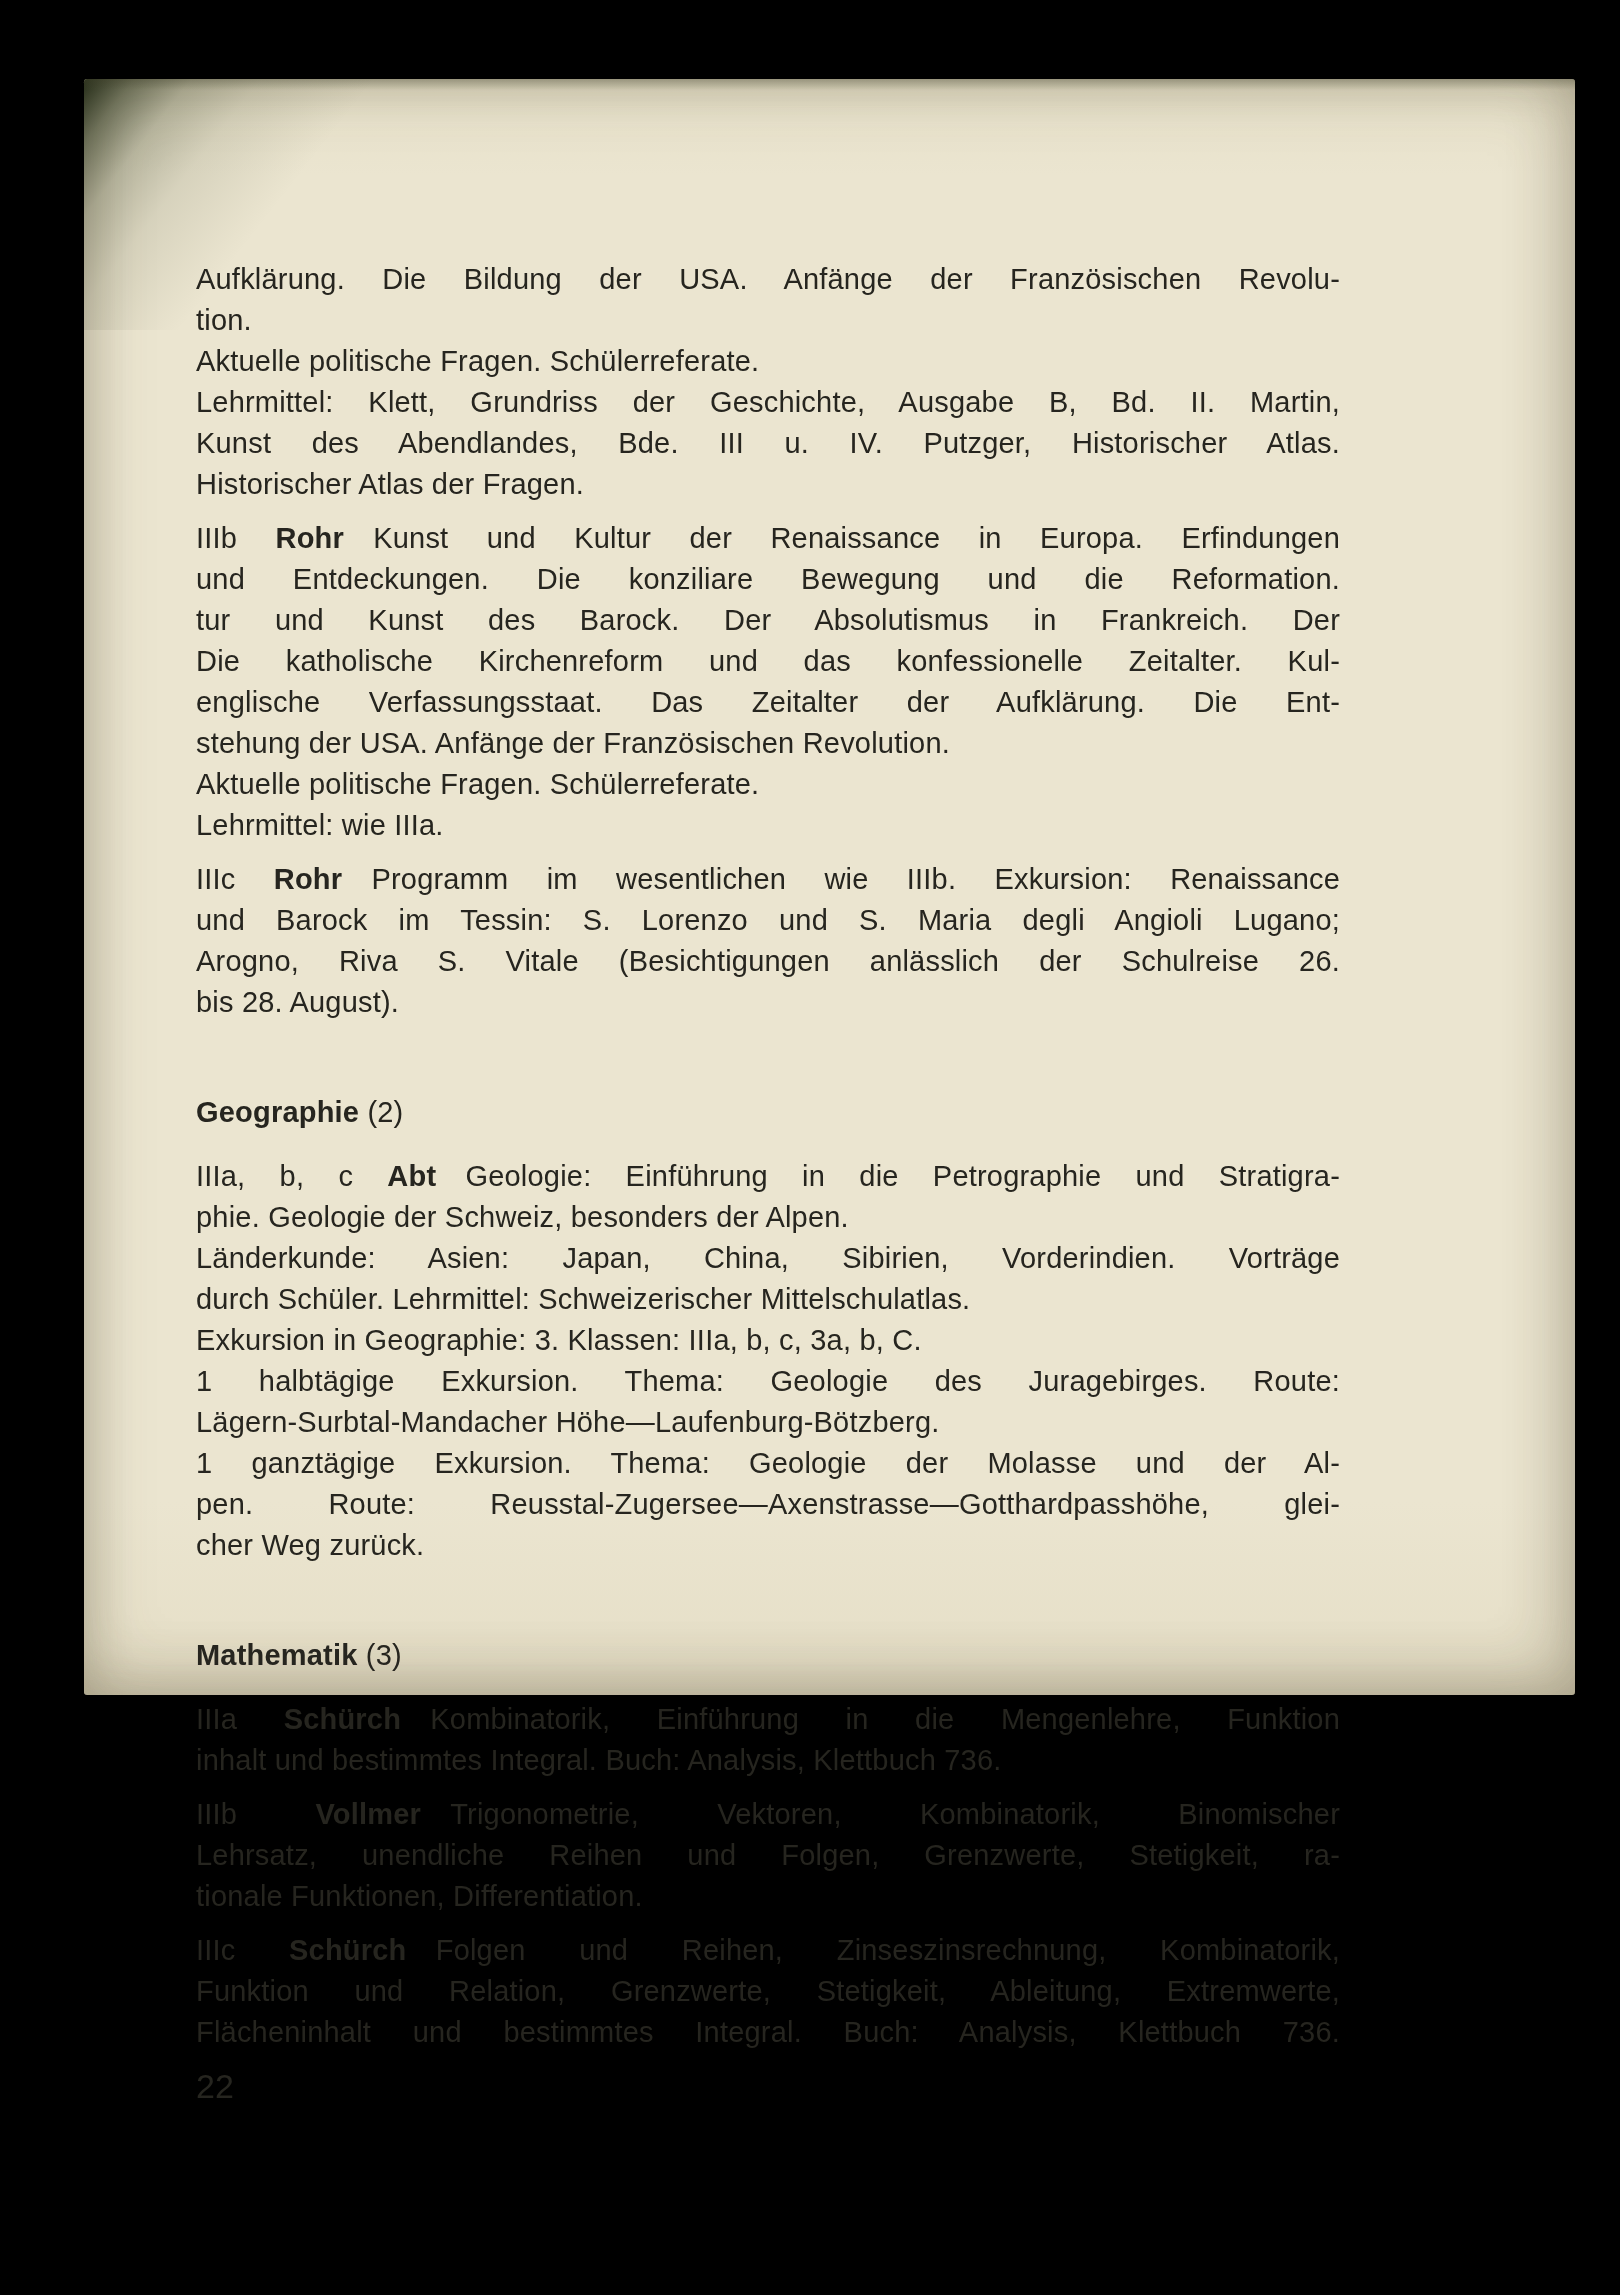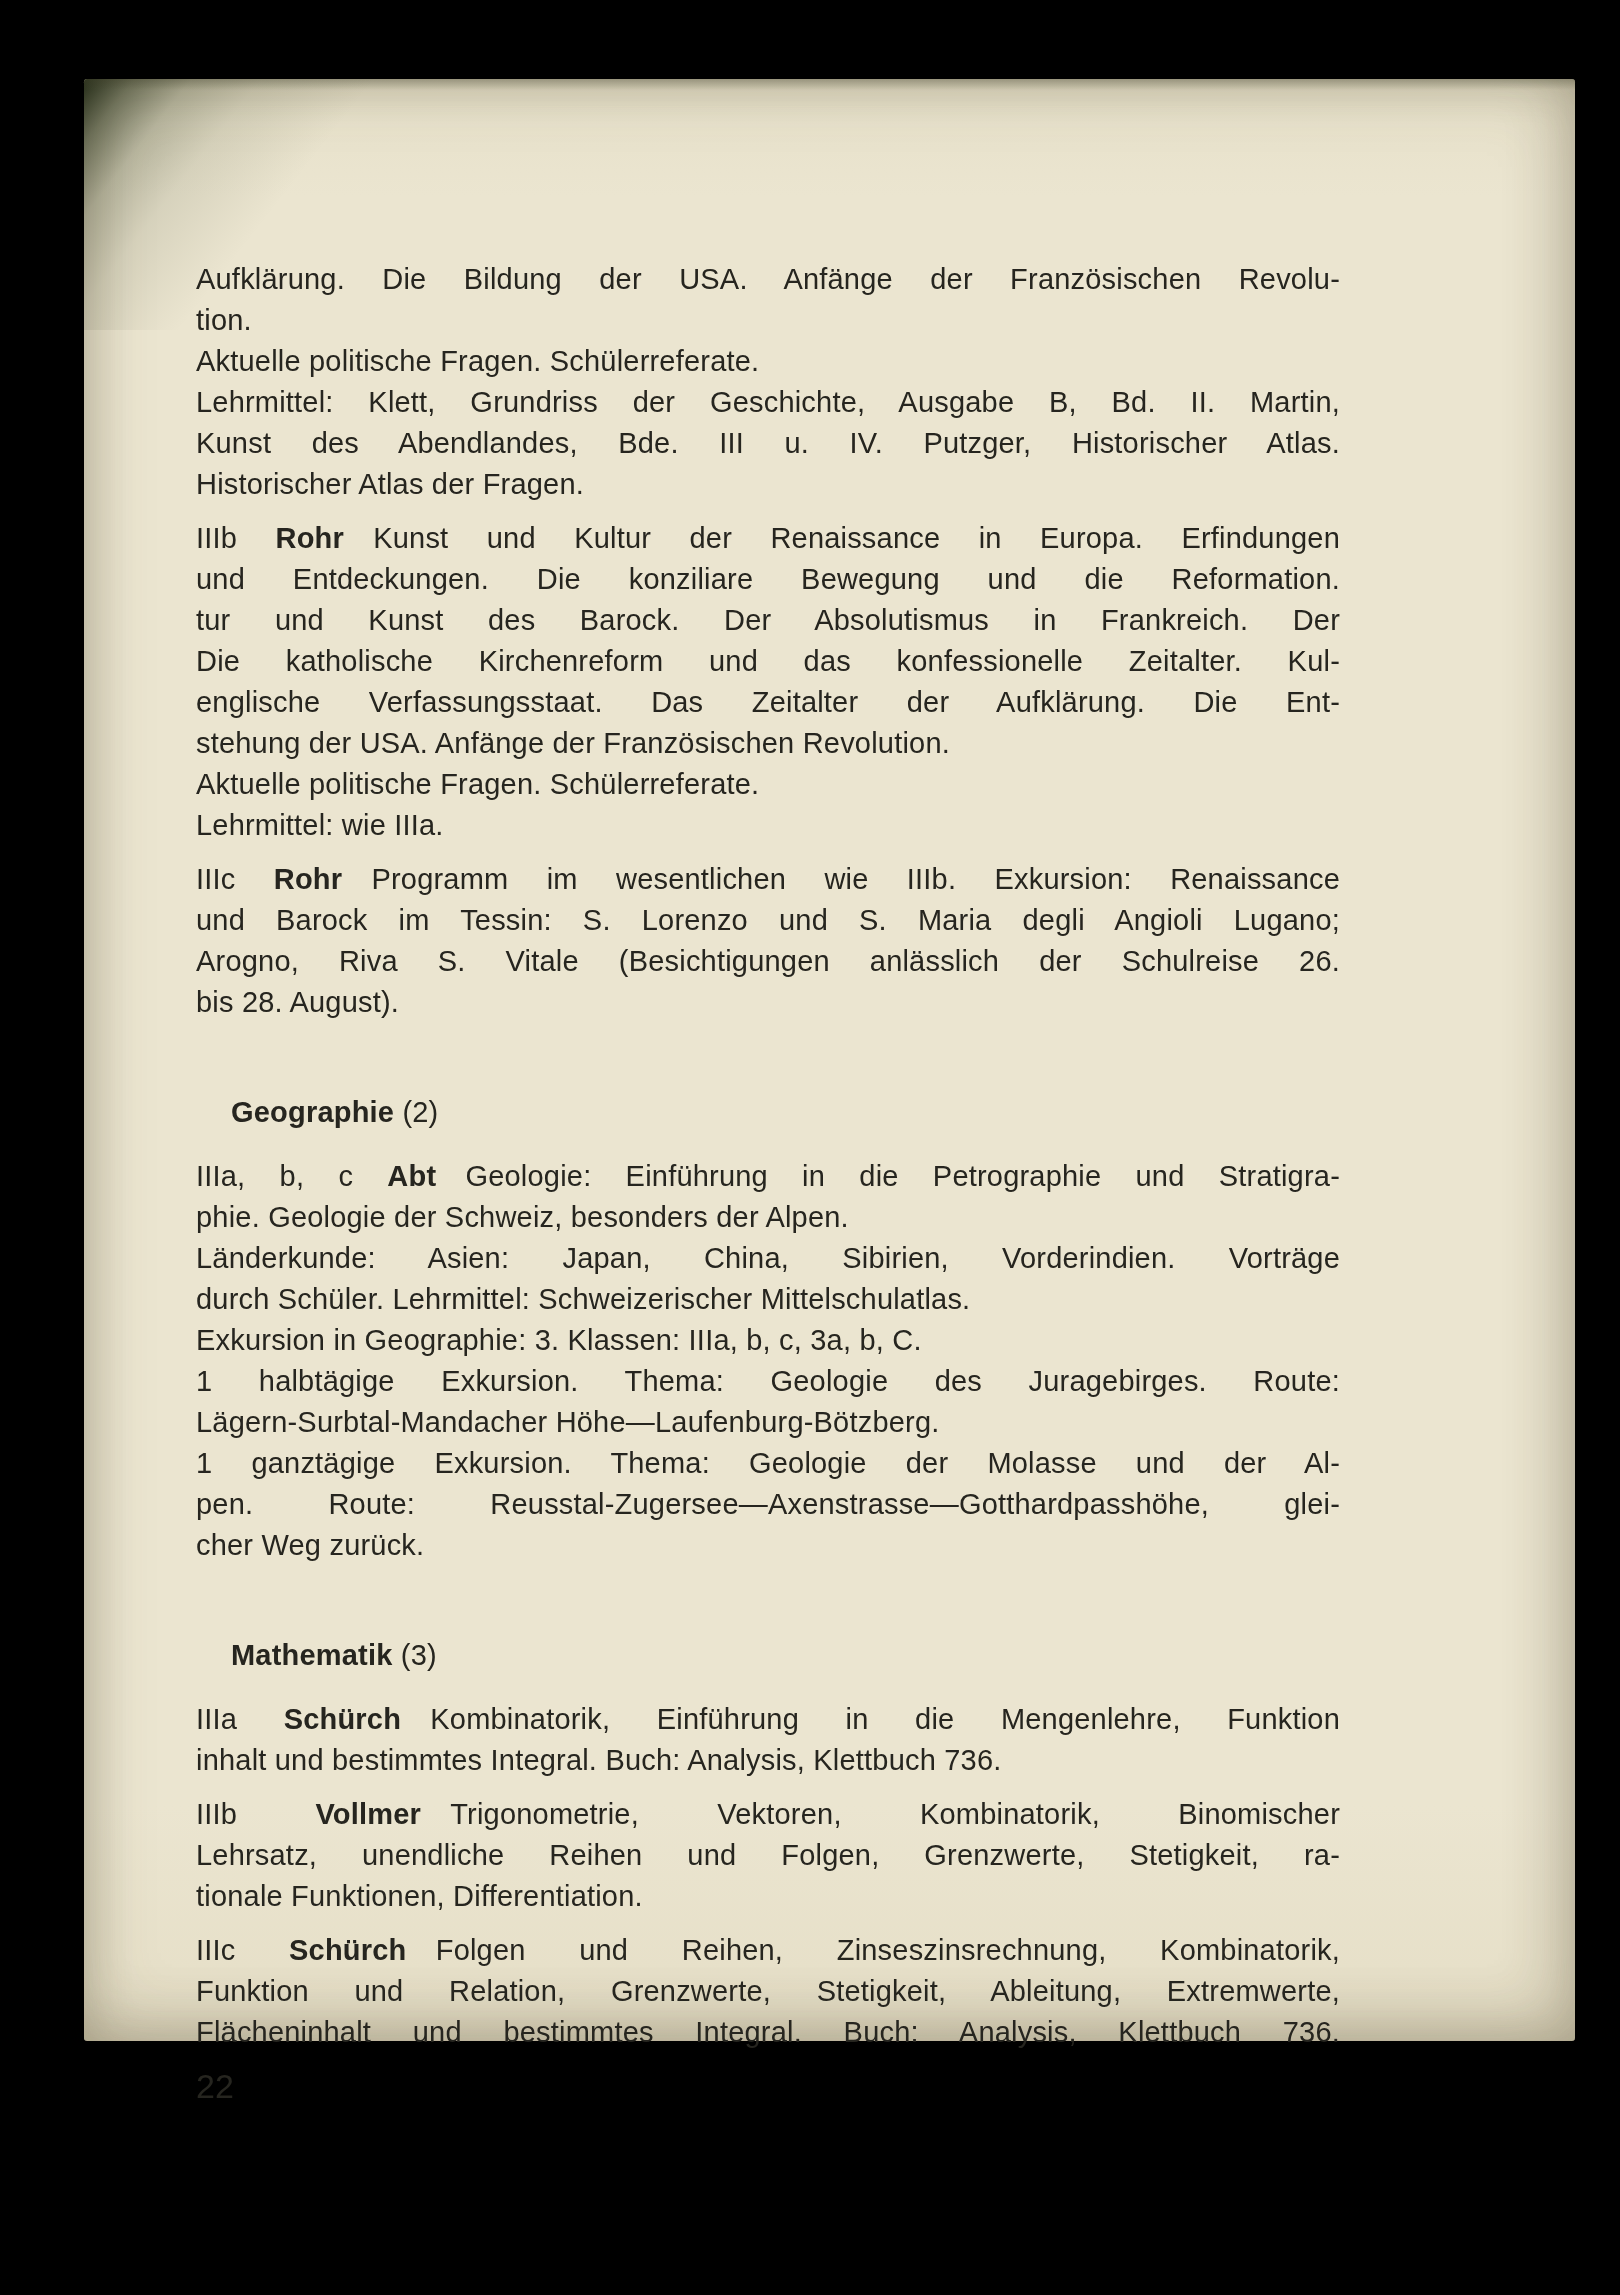--- a/index.html
+++ b/index.html
@@ -9,21 +9,21 @@
     overflow: hidden;
     font-family: "Liberation Sans", "DejaVu Sans", sans-serif;
   }
   .scan {
     position: absolute; inset: 0;
     background: #000;
   }
   .paper {
     position: absolute;
     left: 84px; top: 79px;
-    width: 1491px; height: 1962px;
+    width: 1491px; height: 1616px;
     background: linear-gradient(180deg, #e6e0c9 0%, #ebe5d0 6%, #ebe5d0 88%, #e5dec6 100%);
     border-radius: 3.2px;
     box-shadow:
       inset 0 0 73px rgba(92, 82, 52, 0.22),
       inset -14.6px -19.4px 57px rgba(60, 50, 30, 0.16),
       inset 11.3px 6.5px 41px rgba(60, 55, 35, 0.12);
   }
   .corner-shadow {
     position: absolute; left: 0; top: 0;
     width: 438px; height: 251px;
@@ -49,21 +49,21 @@
     width: 1144px;
     font-size: 29px;
     line-height: 41px;
     color: #26251f;
     letter-spacing: 0.2px;
   }
   .line { text-align: left; }
   .line.just { text-align: justify; text-align-last: justify; }
   .b { font-weight: 700; }
   .paragraph + .paragraph { margin-top: 13px; }
-  .heading { margin-top: 69px; margin-bottom: 23px; margin-left: 35px; }
+  .heading { margin-top: 69px; margin-bottom: 23px; }
   .page-number { margin-top: 13px; font-size: 34px; line-height: 41px; }
 </style>
 </head>
 <body style="background: rgb(0, 0, 0);">
 
 <div class="scan">
   <div class="paper">
     <div class="corner-shadow"></div>
     <div class="top-edge-shade"></div>
     <div class="text-col" style="color: rgb(38, 37, 31);">

